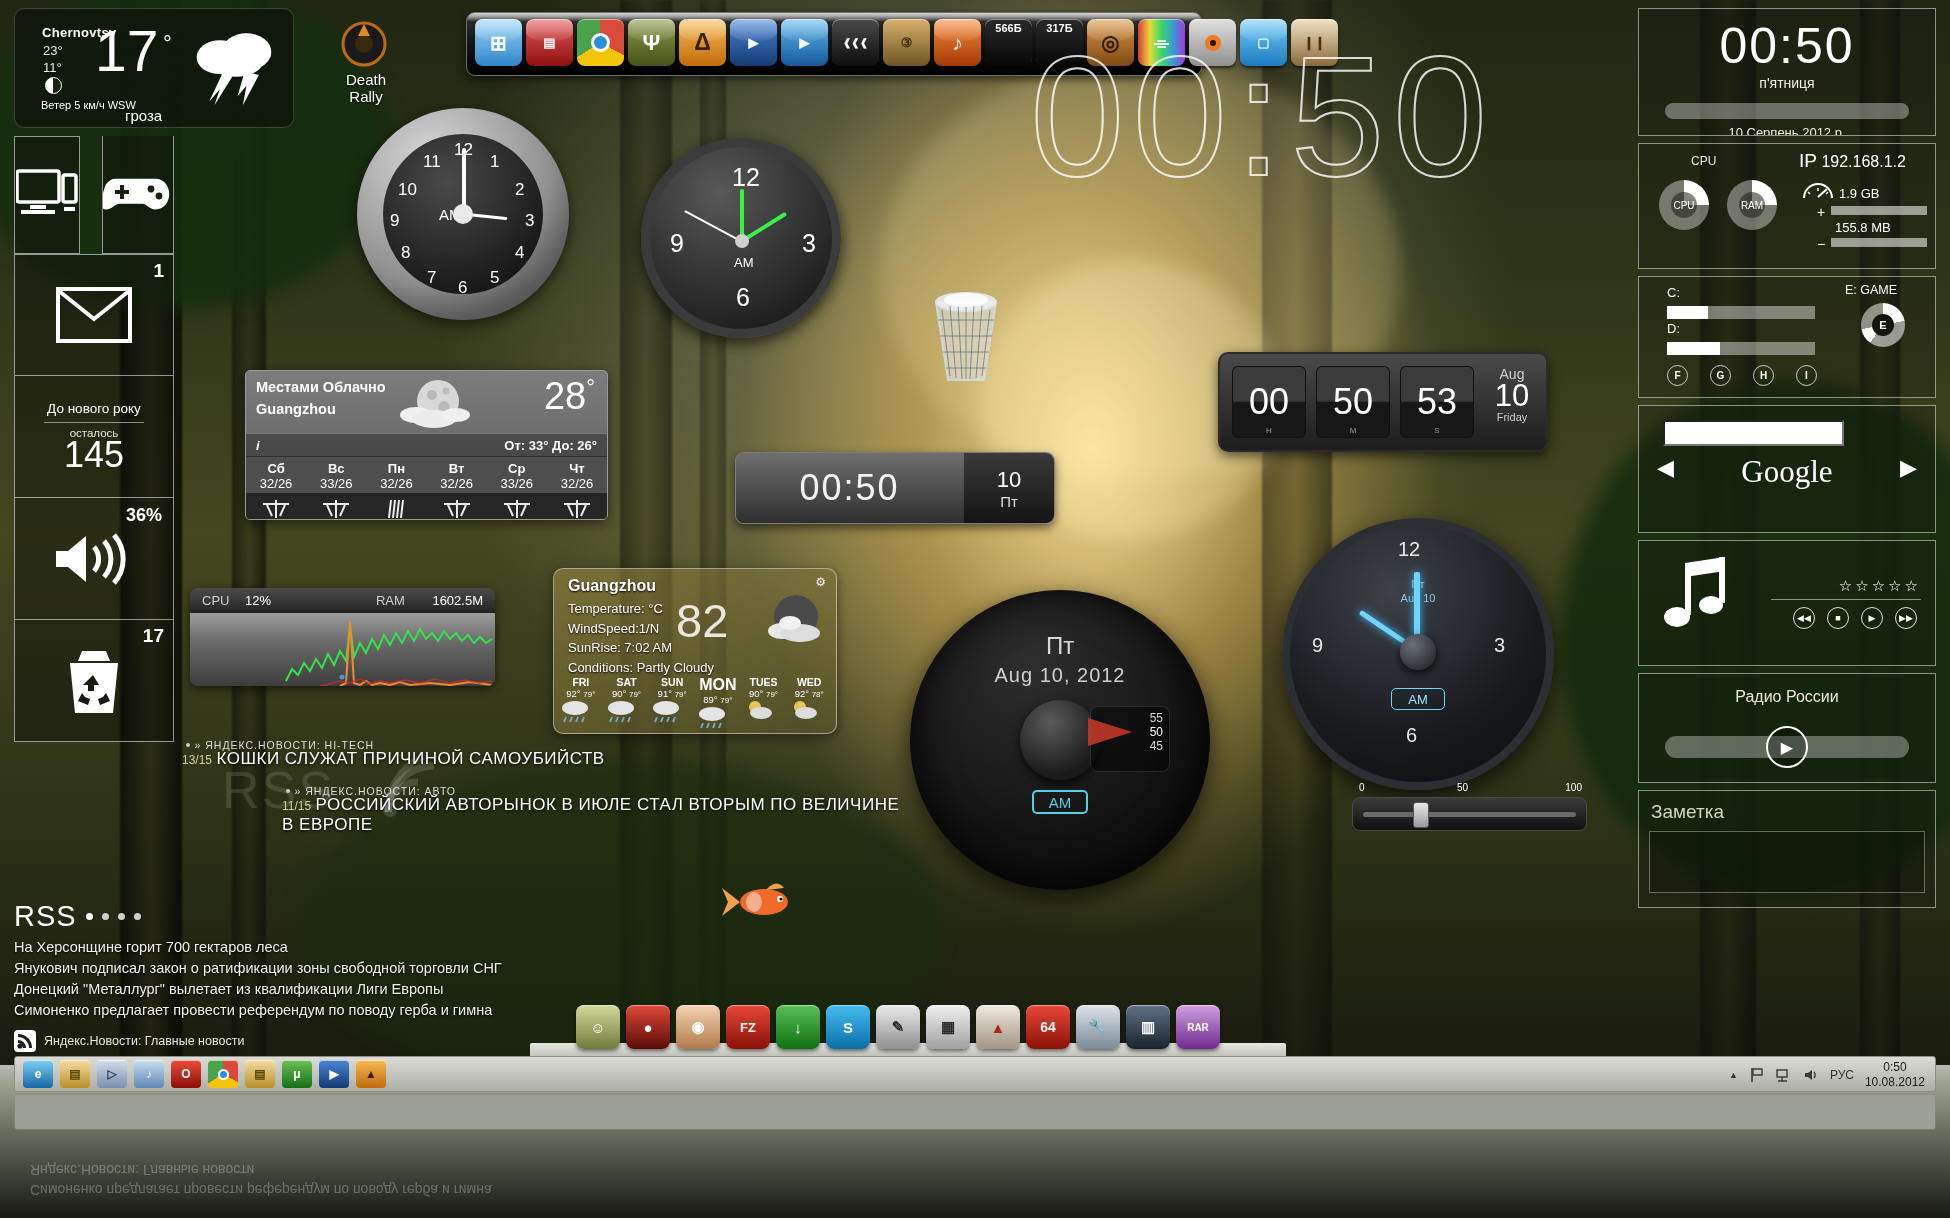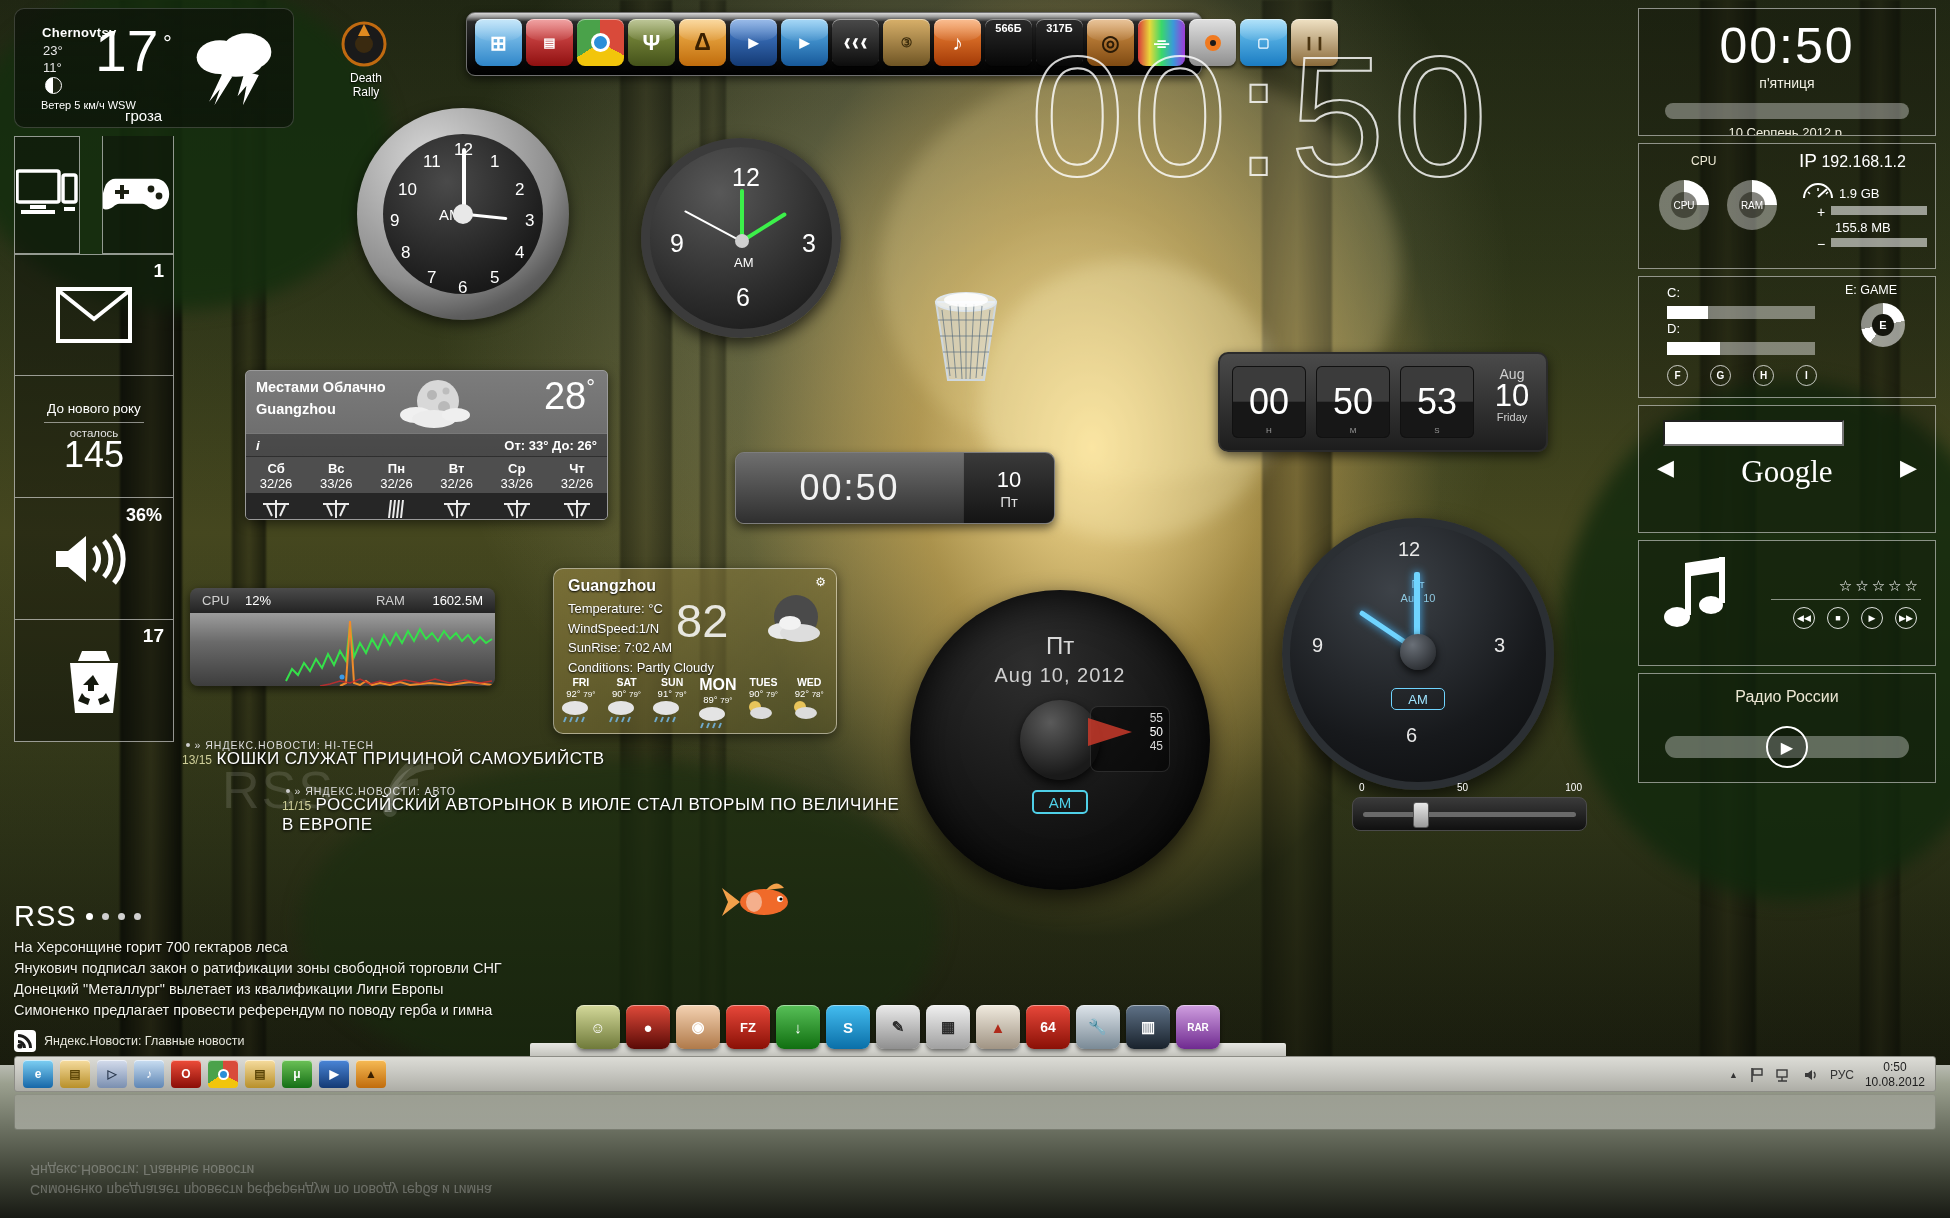--- a/index.html
+++ b/index.html
@@ -218,21 +218,21 @@
   #wx-dark .sub{height:24px;border-top:1px solid rgba(255,255,255,.25);border-bottom:1px solid rgba(0,0,0,.35);
     background:rgba(40,40,40,.5);display:flex;align-items:center;justify-content:space-between;padding:0 10px;font-size:13px;}
   #wx-dark .days{display:flex;background:#4e4e4e;}
   #wx-dark .day{flex:1;text-align:center;padding:4px 0 2px;font-size:13px;font-weight:bold;}
   #wx-dark .icons{display:flex;background:#262626;height:32px;}
   
   #wx-light{left:553px;top:568px;width:284px;height:166px;border-radius:10px;
     background:linear-gradient(135deg,rgba(160,140,70,.55),rgba(90,86,40,.45));
     border:1px solid rgba(255,255,255,.45);box-shadow:0 3px 12px rgba(0,0,0,.5);color:#fff;overflow:hidden;}
   
-  #dr-icon{left:338px;top:20px;width:56px;height:70px;text-align:center;color:#fff;font-size:12px;}
+  #dr-icon{left:338px;top:20px;width:56px;height:70px;text-align:center;color:#fff;font-size:15px;}
   .fish{position:absolute;left:720px;top:878px;width:86px;height:46px;}
   svg{display:block;}
 </style>
 </head>
 <body>
 
 <div id="desktop">
 
   <div id="wallpaper">
     <div class="trunk" style="left:120px;top:0;width:62px;height:1065px;"></div>
@@ -851,20 +851,24 @@
 
     <div class="rpanel" style="height:110px;">
       <div style="text-align:center;font-size:16px;margin-top:14px;color:#ece7d4;">Радио России</div>
       <div style="position:relative;margin-top:30px;">
         <div class="radio-bar"></div>
         <div style="position:absolute;left:50%;top:-10px;transform:translateX(-50%);width:42px;height:42px;border-radius:50%;
              border:2.5px solid #fff;display:flex;align-items:center;justify-content:center;color:#fff;font-size:16px;background:rgba(0,0,0,.25);">▶</div>
       </div>
     </div>
 
+    <div class="rpanel" style="height:118px;">
+      <div class="note-title">Заметка</div>
+      <div style="margin:8px 10px 0;height:62px;border:1px solid rgba(255,255,255,.35);background:rgba(0,0,0,.18);"></div>
+    </div>
   </div>
 
   <div id="dock-shelf"></div>
   <div id="bottom-dock">
     <div class="bdock-icon" style="background:linear-gradient(180deg,#d4d99a,#6f7a3a);">☺</div>
     <div class="bdock-icon" style="background:linear-gradient(180deg,#e04a3a,#5a0a06);">●</div>
     <div class="bdock-icon" style="background:linear-gradient(180deg,#f4d2b2,#b07a4a);">◉</div>
     <div class="bdock-icon" style="background:linear-gradient(180deg,#e8483a,#8a1006);font-size:13px;">FZ</div>
     <div class="bdock-icon" style="background:linear-gradient(180deg,#58c058,#106f10);">↓</div>
     <div class="bdock-icon" style="background:linear-gradient(180deg,#44bdf0,#0a6fa8);">S</div>

